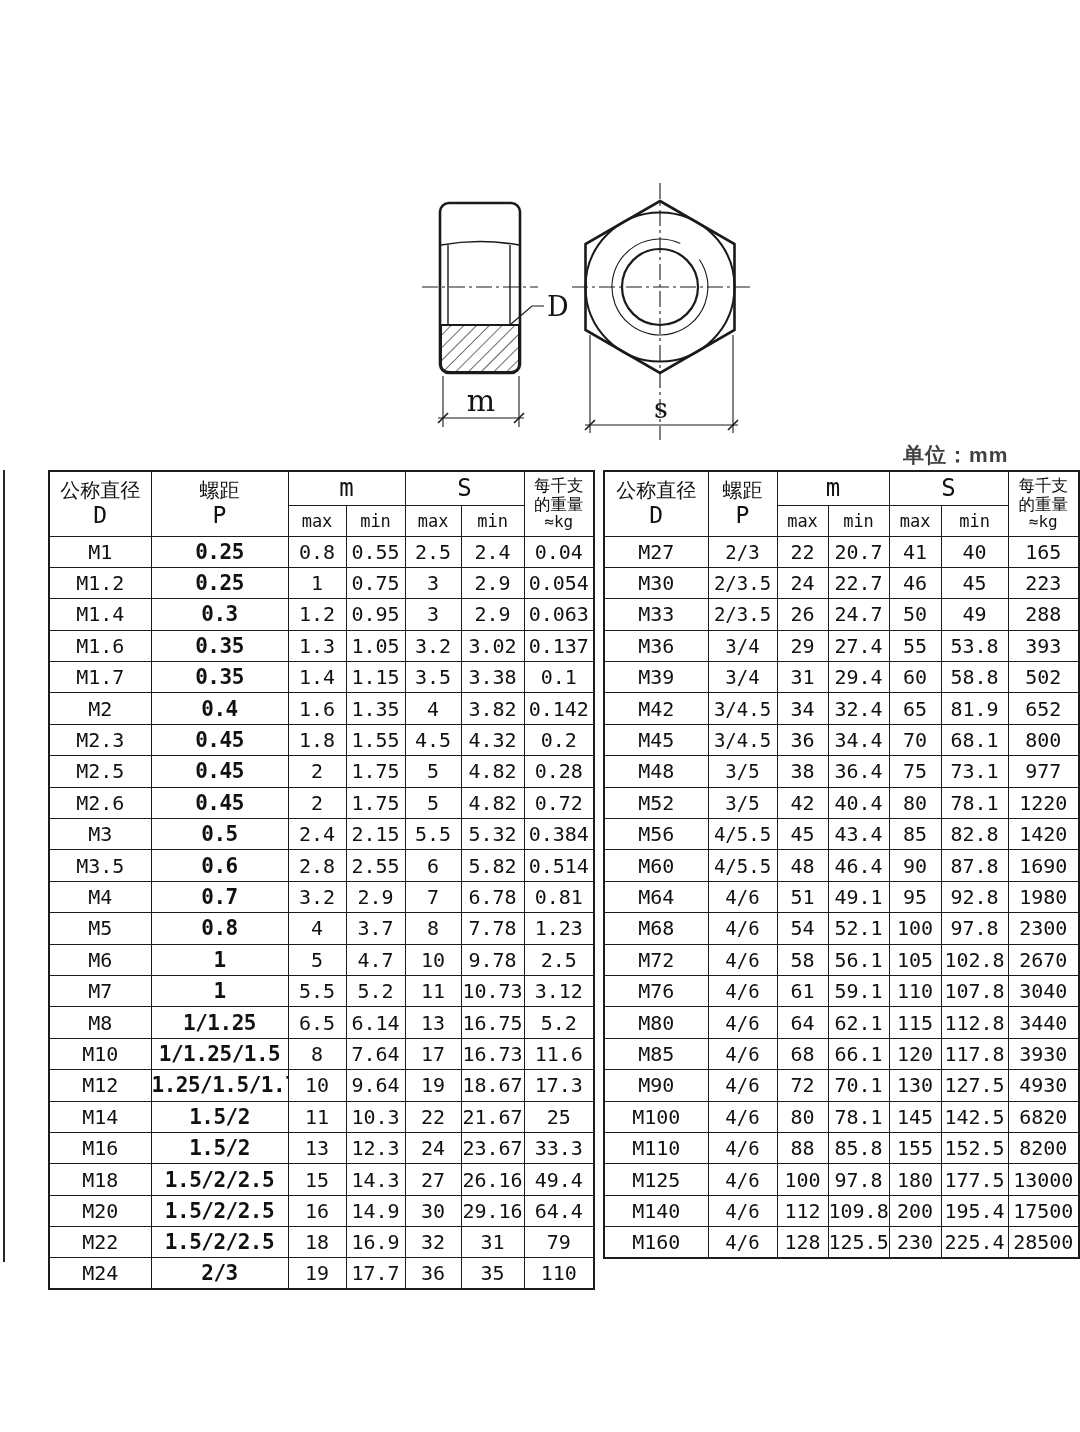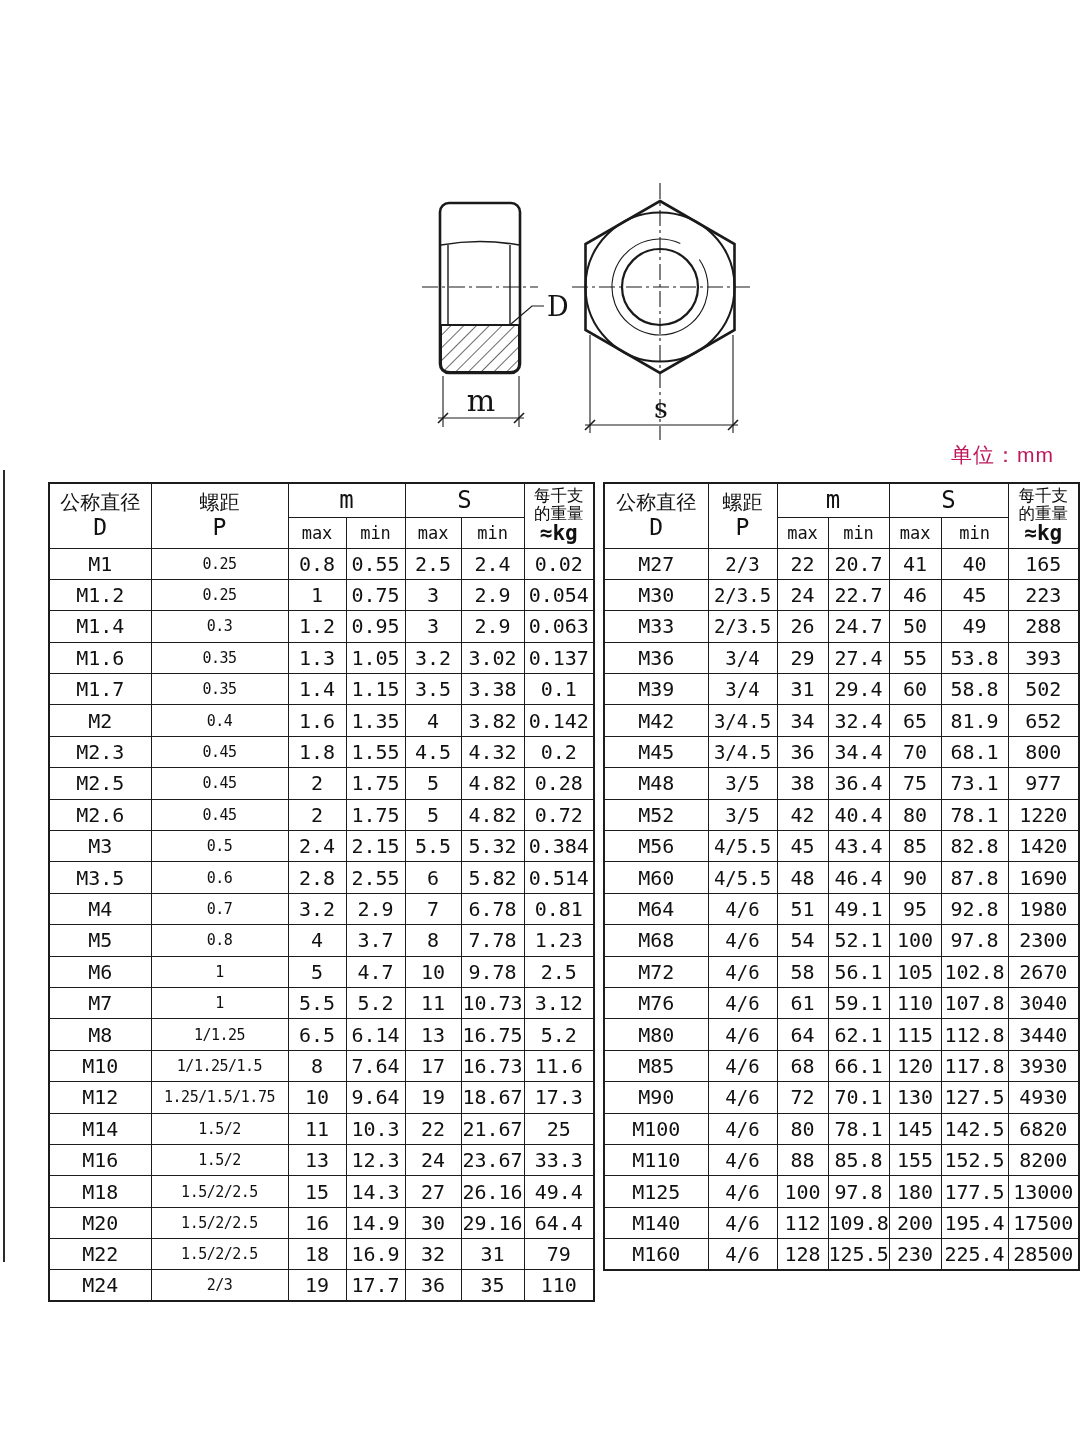--- a/index.html
+++ b/index.html
@@ -13,25 +13,25 @@
   }
   .page{position:absolute;inset:0;background:#fff;}
 
   
   .edge-line{position:absolute;left:3px;top:470px;width:2px;height:792px;background:#2a2a2a;}
 
   .unit-label{
     position:absolute;left:903px;top:441px;
     font-size:21px;letter-spacing:1px;
     font-family:"Liberation Sans","DejaVu Sans",sans-serif;
-    font-weight:normal;color:#be185d;margin-left:48px;
+    font-weight:bold;color:#404040;
   }
 
   table.spec{
-    position:absolute;top:482px;
+    position:absolute;top:470px;
     border-collapse:collapse;table-layout:fixed;
     background:#fff;
   }
   table.spec, table.spec th, table.spec td{
     border:1.5px solid #1c1c1c;
   }
   table.spec{border-width:2px;}
   table.spec th, table.spec td{
     text-align:center;vertical-align:middle;
     padding:0;overflow:hidden;white-space:nowrap;
@@ -48,22 +48,22 @@
     font-family:"Liberation Sans","DejaVu Sans",sans-serif;
     font-size:20px;font-weight:bold;line-height:1.15;
   }
   th.cjk .sub{display:block;font-family:"DejaVu Sans Mono",monospace;font-weight:normal;font-size:23px;}
   th.dim-letter{font-size:24px;}
   th.maxmin{font-size:17px;}
   th.weight-hd{
     font-family:"Liberation Sans","DejaVu Sans",sans-serif;
     font-size:16.5px;font-weight:bold;line-height:1.12;
   }
-  th.weight-hd .kg{font-family:"DejaVu Sans Mono",monospace;font-weight:bold;font-size:21px;display:block;}
-  .tbl-left  tbody td:nth-child(2){font-size:15px;letter-spacing:-0.5px;}
+  th.weight-hd .kg{font-family:"DejaVu Sans Mono",monospace;font-weight:normal;font-size:16px;display:block;}
+  .tbl-left  tbody td:nth-child(2){font-size:21px;letter-spacing:-0.5px;font-weight:bold;}
   .tbl-right tbody td:nth-child(2){font-size:19px;}
 
   svg text{font-family:"DejaVu Serif","Liberation Serif",serif;fill:#141414;}
 </style>
 </head>
 <body>
 
 <div class="page">
 
   <svg width="360" height="270" viewBox="0 0 360 270" style="position:absolute;left:410px;top:175px">
@@ -149,21 +149,21 @@
       </tr>
     </thead>
     <tbody>
         <tr>
           <td>M1</td>
           <td>0.25</td>
           <td>0.8</td>
           <td>0.55</td>
           <td>2.5</td>
           <td>2.4</td>
-          <td>0.02</td>
+          <td>0.04</td>
         </tr>
         <tr>
           <td>M1.2</td>
           <td>0.25</td>
           <td>1</td>
           <td>0.75</td>
           <td>3</td>
           <td>2.9</td>
           <td>0.054</td>
         </tr>

